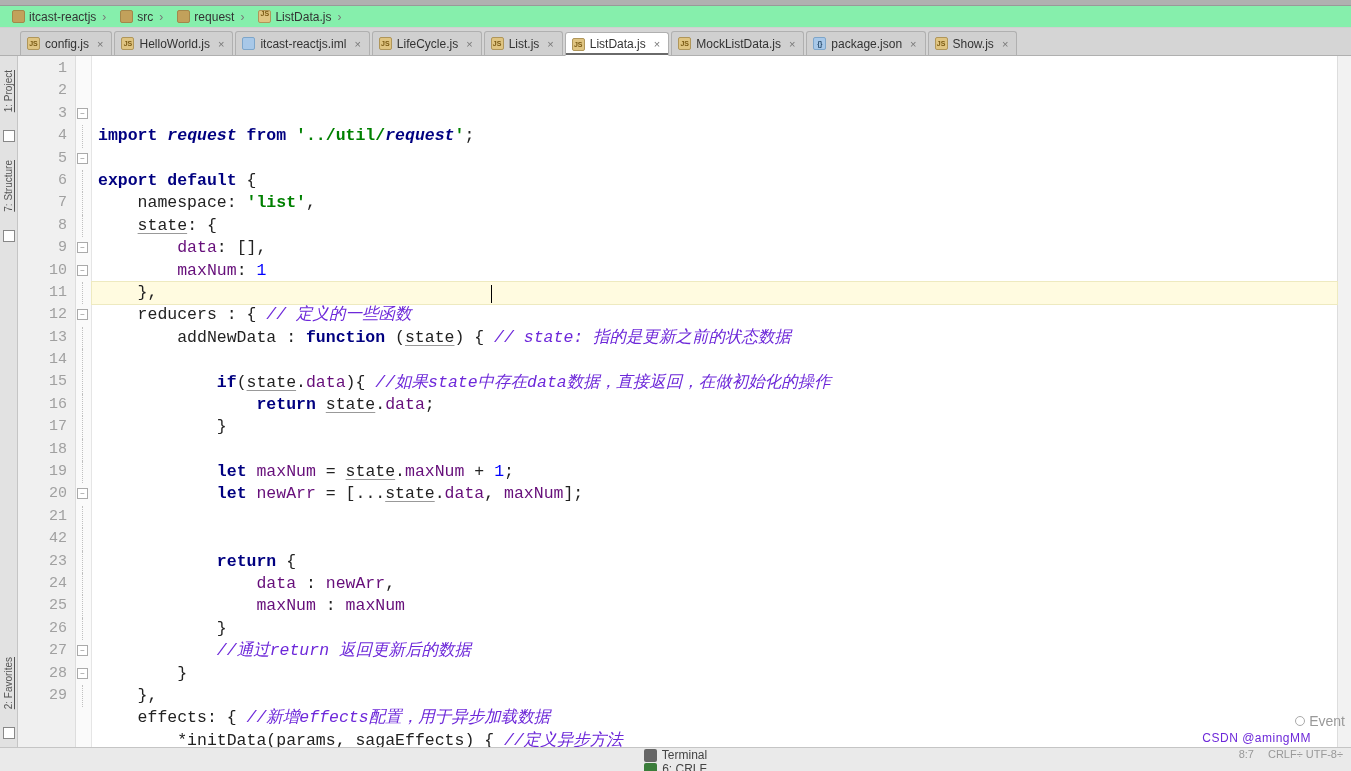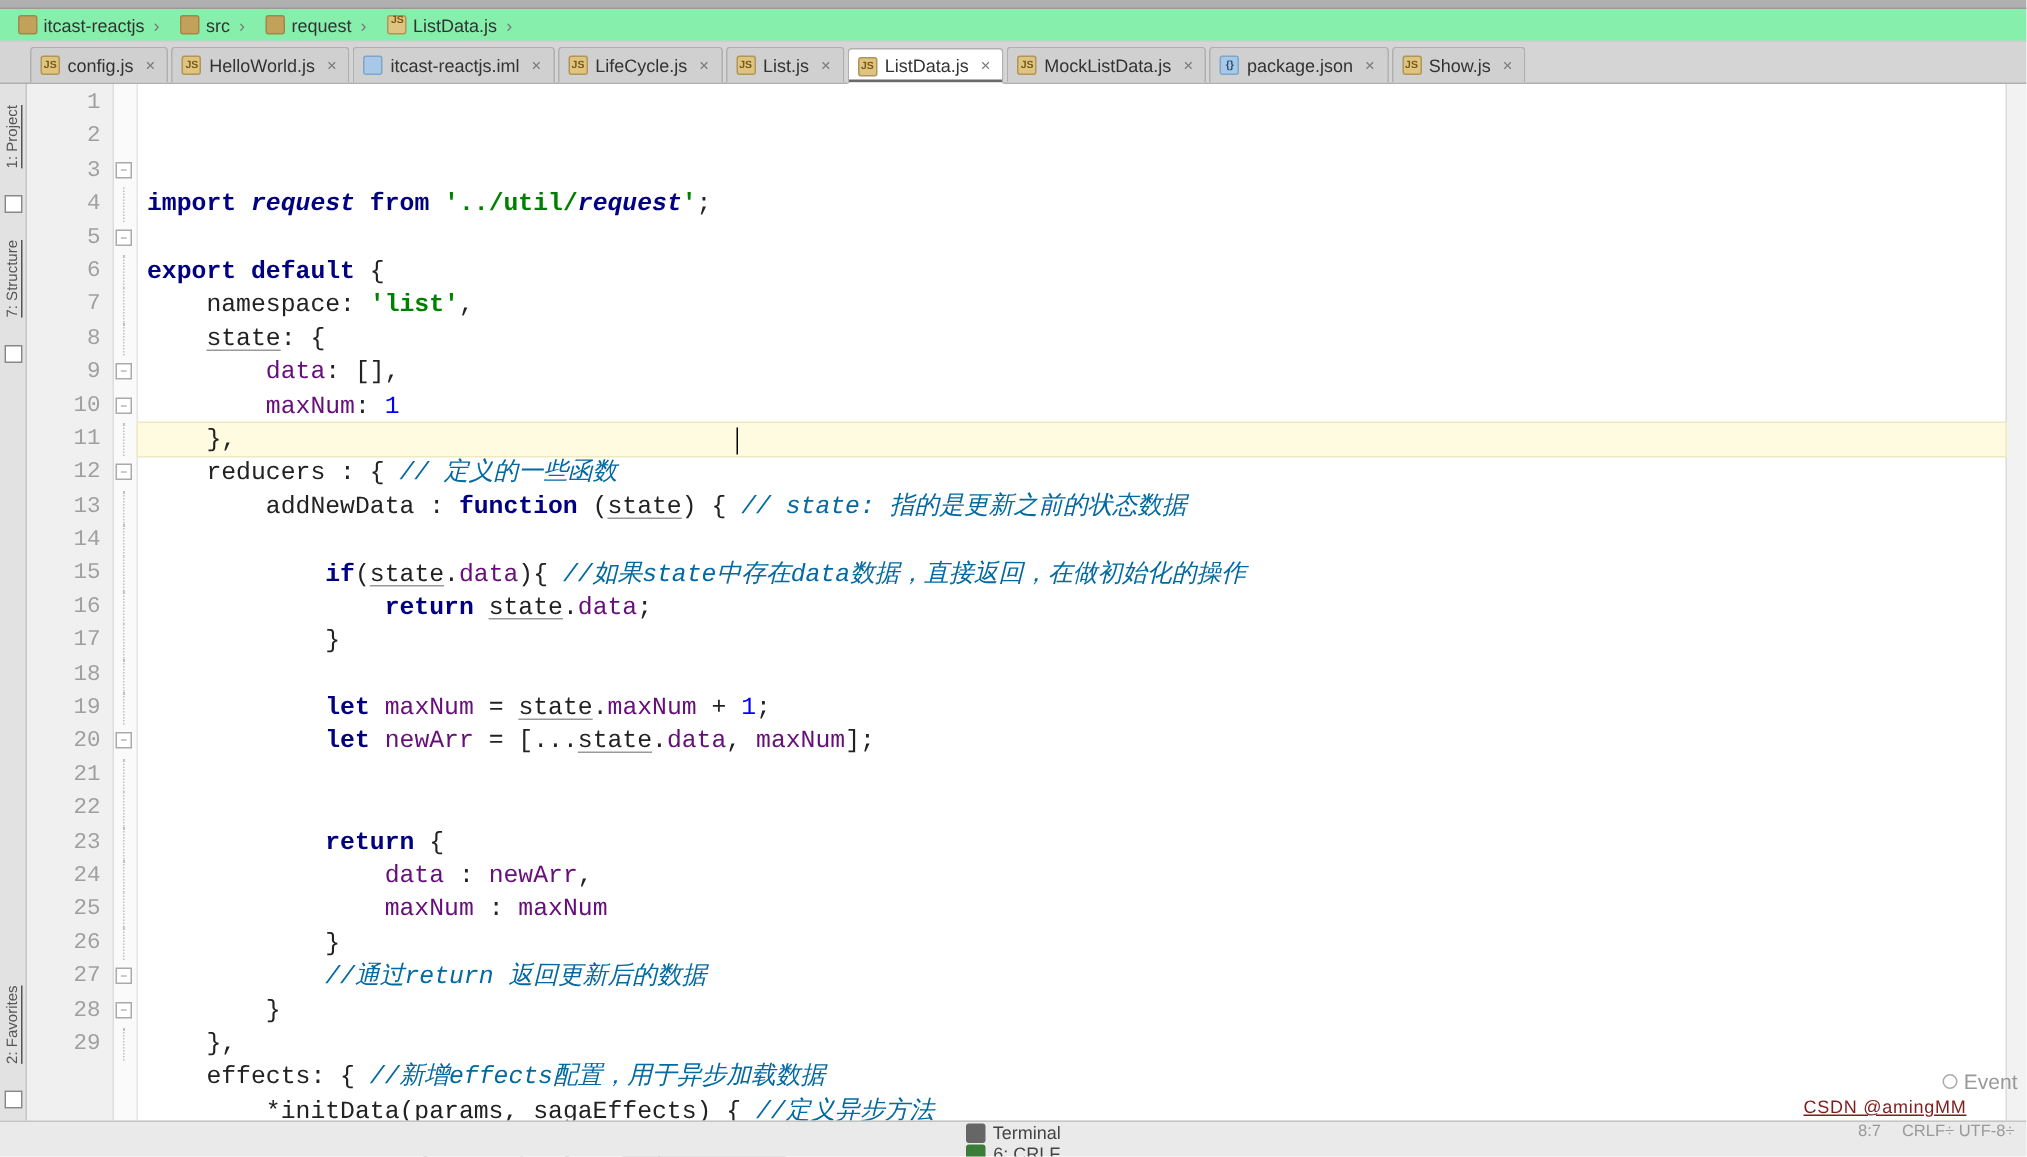--- a/index.html
+++ b/index.html
@@ -185,21 +185,21 @@
       white-space:pre;
       color:#222;
       position:relative;
     }
     .code .line { height:22.4px; padding-left:6px; }
     .code .line.current { background:#fffbe0; outline:1px solid #eeeac0; }
     .kw { color:#000080; font-weight:bold; }
     .em { color:#000080; font-style:italic; font-weight:bold; }
     .str { color:#008000; font-weight:bold; }
     .num { color:#0000ff; }
-    .cm { color:#0369a1; font-style:italic;text-align:right; }
+    .cm { color:#6d28d9; font-style:italic;text-align:right; }
     .und { text-decoration: underline; text-decoration-color:#999; text-decoration-thickness:1px; text-underline-offset:3px;}
     .ident { color:#660e7a; }
     .caret-i {
       position:absolute;
       left:399px; top: calc(2px + 22.4px*10 + 3px);
       width:1px;height:18px;background:#000;
     }
     .right-strip {
       width:14px;
       background:#f2f2f2;
@@ -224,24 +224,23 @@
     .bot-icon { width:13px;height:13px;background:#666;border-radius:2px;}
     .status-right {
       position:absolute;right:8px;
       color:#999;font-size:11px;
       display:flex;gap:14px;align-items:center;
     }
     .watermark {
       position:absolute;
       right:40px;
       bottom:26px;
-      color:#7f1d1d;
+      color:#6d28d9;
       font-size:12px;
       letter-spacing:0.5px;
-      text-decoration:underline;
     }
     .event-log {
       position:absolute;
       right:6px;bottom:42px;
       font-size:14px;color:#999;
       display:flex;align-items:center;gap:4px;
     }
     .event-log .dot { width:10px;height:10px;border:1px solid #aaa;border-radius:50%; }
   </style>
 </head>
@@ -347,21 +346,21 @@
         <div>12</div>
         <div>13</div>
         <div>14</div>
         <div>15</div>
         <div>16</div>
         <div>17</div>
         <div>18</div>
         <div>19</div>
         <div>20</div>
         <div>21</div>
-        <div>22</div>
+        <div>42</div>
         <div>23</div>
         <div>24</div>
         <div>25</div>
         <div>26</div>
         <div>27</div>
         <div>28</div>
         <div>29</div>
       </div>
     <div class="fold-col" id="foldcol">
         <div></div>

